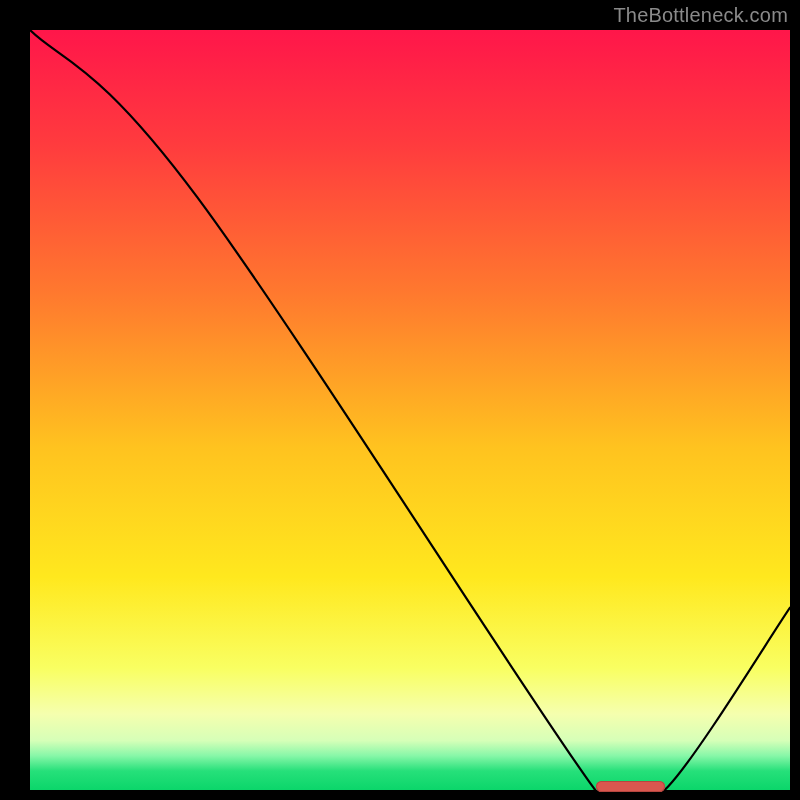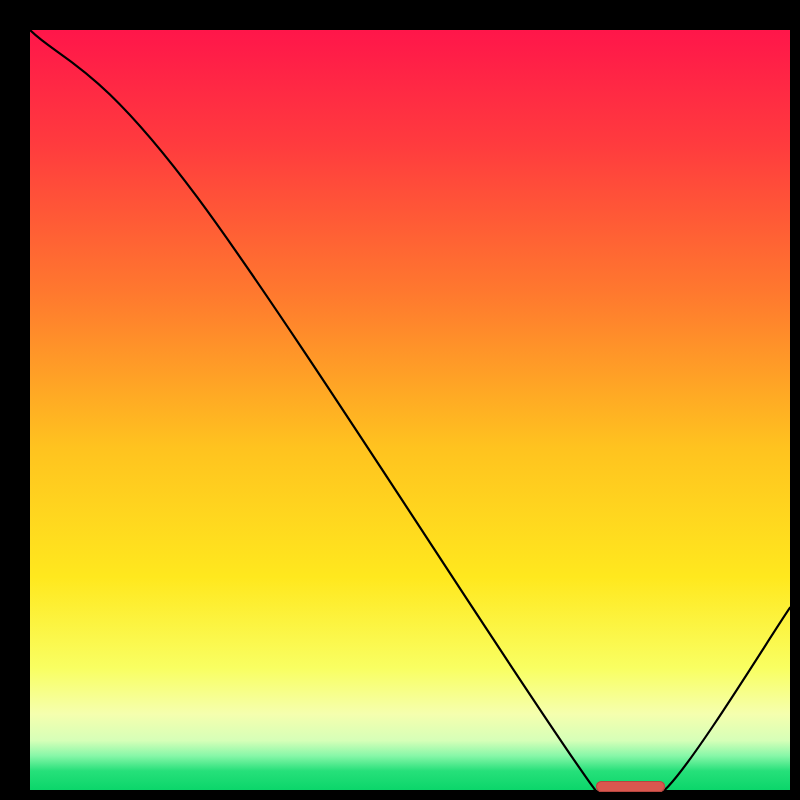--- a/index.html
+++ b/index.html
@@ -68,13 +68,14 @@
       <rect id="grad-rect" x="0" y="0" width="100%" height="100%" fill="url(#heat)"></rect>
     </svg>
 
     <svg class="curve-svg" id="curve-svg" preserveAspectRatio="none" viewBox="0 0 760 760">
       <path id="curve-path" fill="none" stroke-width="2.2" stroke-linejoin="round" stroke-linecap="round" d="M 0 0 C 30.095999999999997 30.095999999999986, 65.968 31.083999999999918, 167.2 167.19999999999993 C 268.43199999999996 303.3159999999999, 485.792 650.1800000000001, 562.4 756.2 C 639.008 862.22, 579.1200000000001 756.2, 592.8000000000001 756.2 C 606.48 756.2, 608.304 788.3480000000001, 638.4 756.2 C 668.496 724.052, 738.112 609.748, 760 577.6" stroke="#000000"></path>
     </svg>
 
     <div class="marker" id="marker" style="left: 566.2px; width: 68.4px; top: 750.7px; height: 11px; background: rgb(217, 87, 79); box-shadow: rgb(182, 70, 63) 0px 0px 0px 1px inset;"></div>
   </div>
 
+  <div class="watermark" id="watermark" style="right: 12px; top: 4px;">TheBottleneck.com</div>
 </div>
 
 </body></html>

